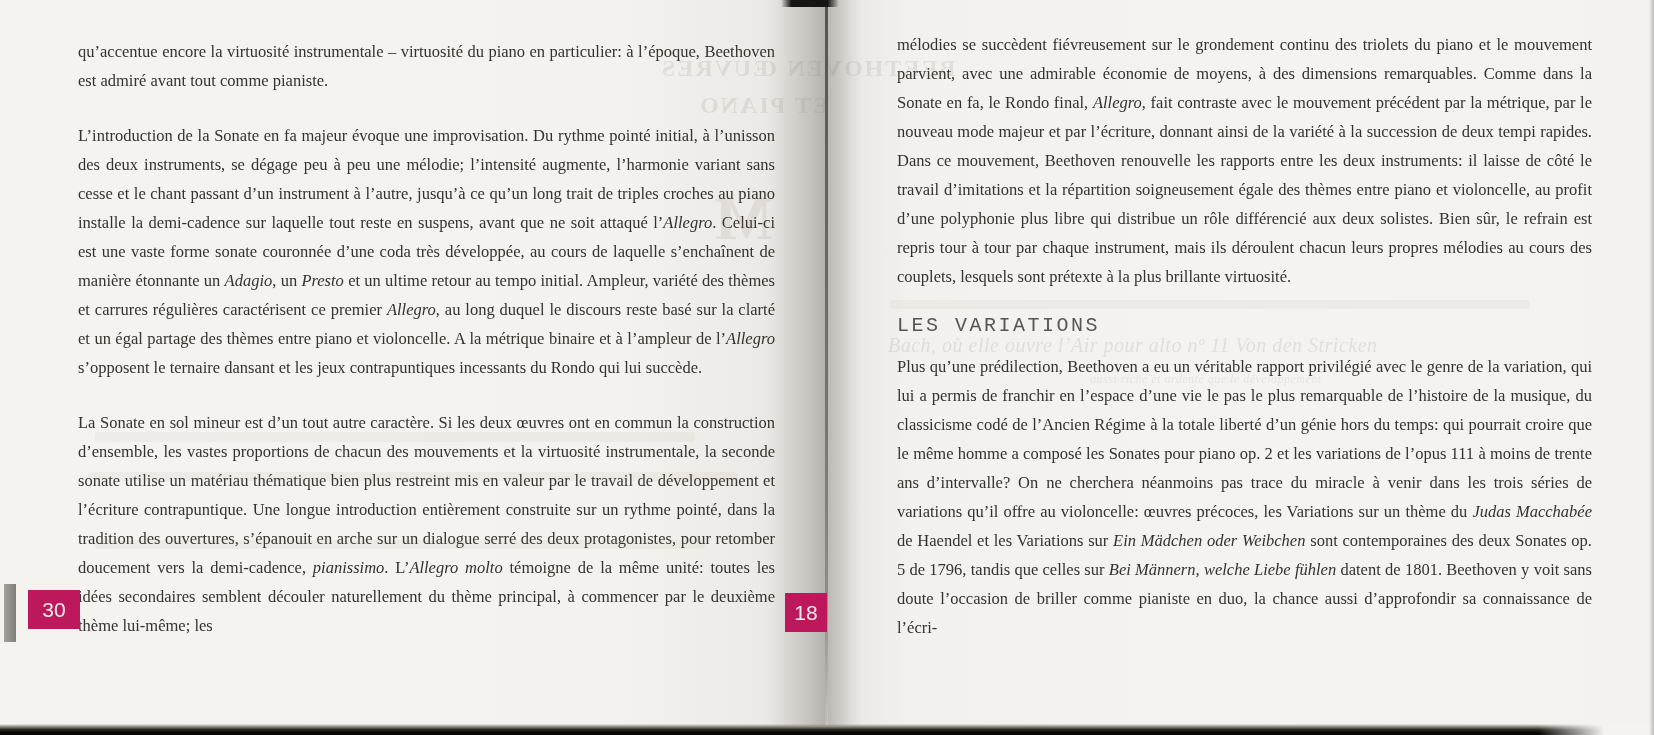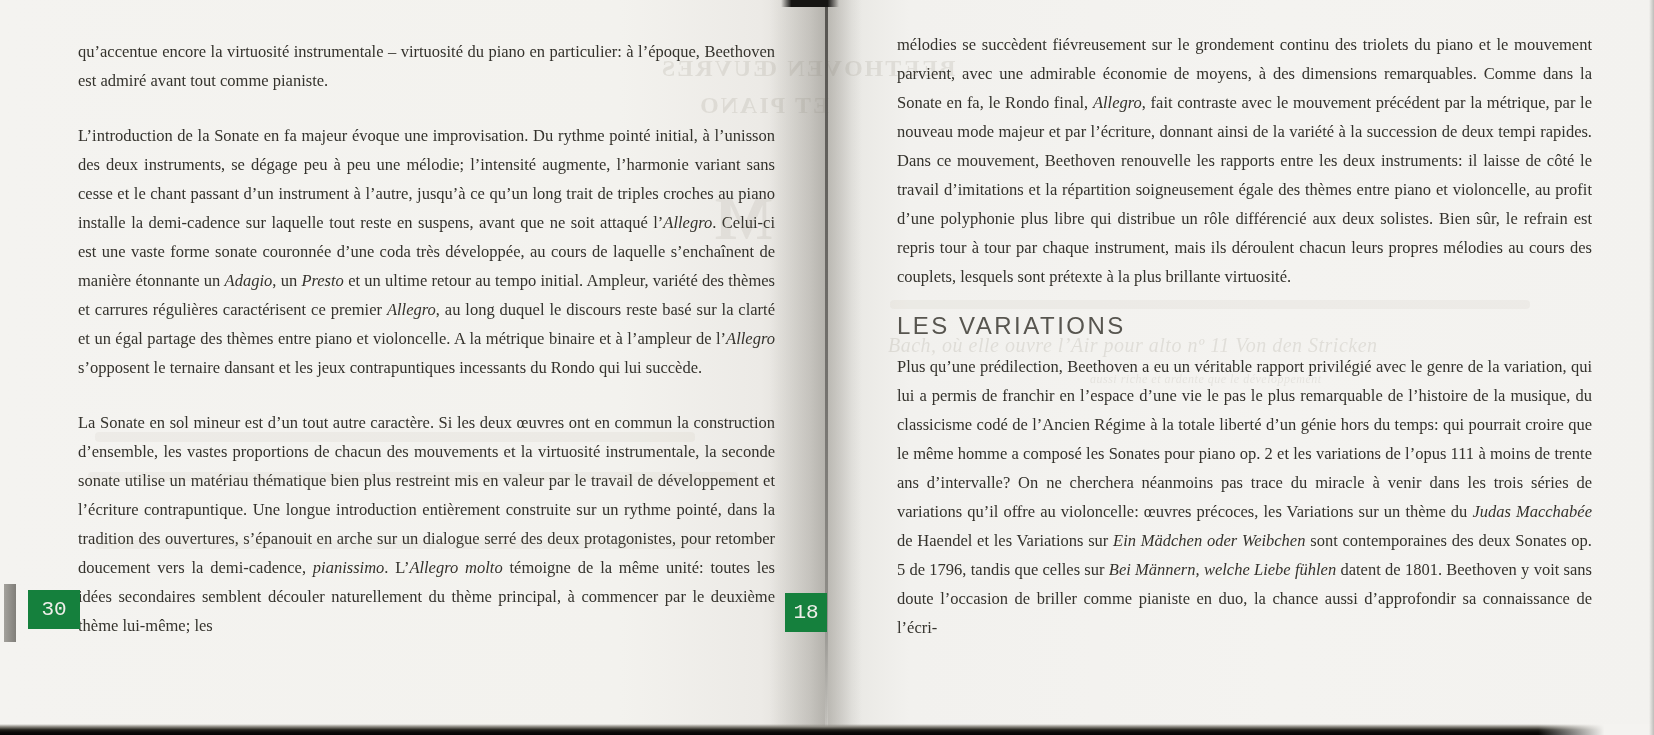--- a/index.html
+++ b/index.html
@@ -10,25 +10,25 @@
     background:linear-gradient(to right,#f4f3f0 0%,#f3f2ee 75%,#eceae6 92%,#dcdad5 98%,#cfcdc8 100%);}
   .page-right{left:827px;width:827px;
     background:linear-gradient(to right,#d8d6d1 0%,#e9e8e4 3%,#f2f1ee 10%,#f4f3f0 55%,#f3f2ef 100%);}
   .text-block{position:absolute;color:#34322c;font-size:16.5px;line-height:29px;
     text-align:justify;}
   .text-block p{margin:0 0 26px 0;}
   .text-block p:last-child{margin-bottom:0;}
   em{font-style:italic;}
   .tb-left{left:78px;top:37px;width:697px;}
   .tb-right{left:70px;top:30px;width:695px;}
-  h2.section-heading{font-family:Liberation Sans, sans-serif;
-    font-weight:400;font-size:24px;letter-spacing:2.5px;color:#57554f;
+  h2.section-heading{font-family:Liberation Mono, monospace;
+    font-weight:400;font-size:20px;letter-spacing:2.5px;color:#57554f;
     margin:20px 0 12px 0;}
   .badge{position:absolute;display:flex;align-items:center;justify-content:center;
-    background:#15803d;color:#efeeea;font-size:21px;font-family:Liberation Mono, monospace;}
+    background:#be185d;color:#efeeea;font-size:21px;font-family:Liberation Sans, sans-serif;}
   .badge-left{left:28px;top:590px;width:52px;height:39px;}
   .badge-right{left:785px;top:593px;width:42px;height:39px;}
   .edge-tab{position:absolute;left:4px;top:584px;width:12px;height:58px;
     background:linear-gradient(to right,#a3a19c,#807e79);}
   .spine-line{position:absolute;left:825px;top:0;width:3px;height:735px;
     background:linear-gradient(to bottom,#565450,#767470 55%,#8f8d88 82%,rgba(143,141,136,0.15));}
   .spine-shadow-l{position:absolute;left:770px;top:0;width:55px;height:735px;
     background:linear-gradient(to right,rgba(150,147,140,0),rgba(130,127,120,0.35));}
   .spine-shadow-r{position:absolute;left:828px;top:0;width:34px;height:735px;
     background:linear-gradient(to right,rgba(120,117,110,0.30),rgba(120,117,110,0));}

